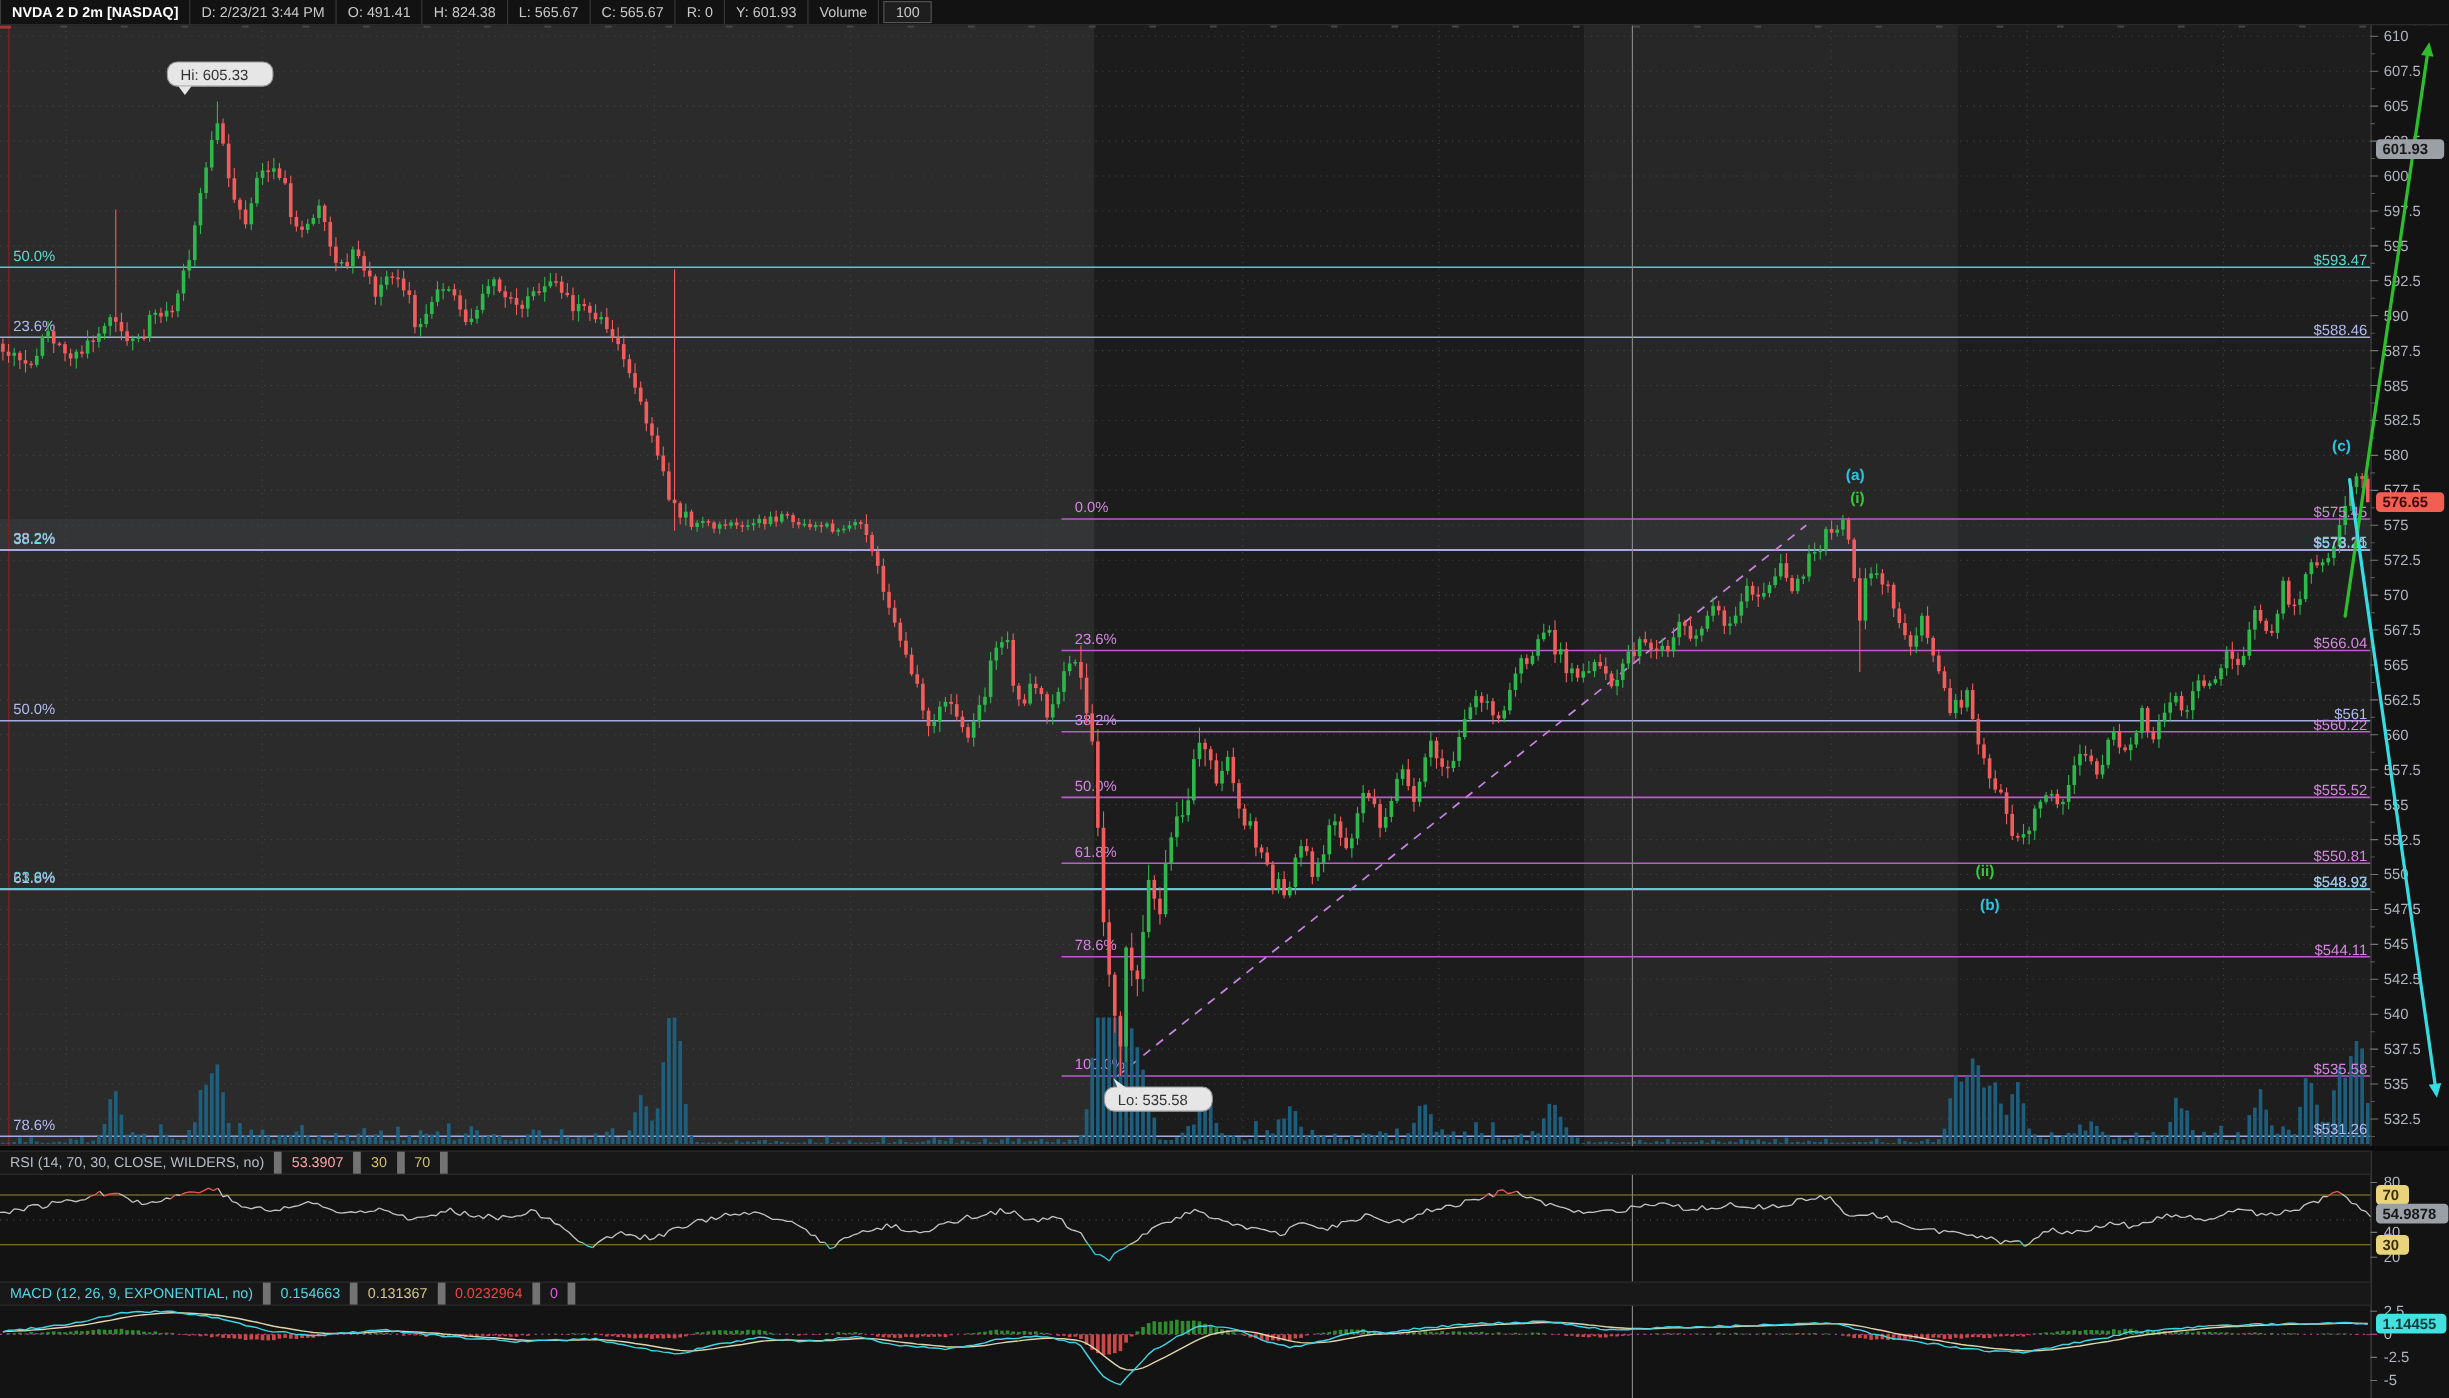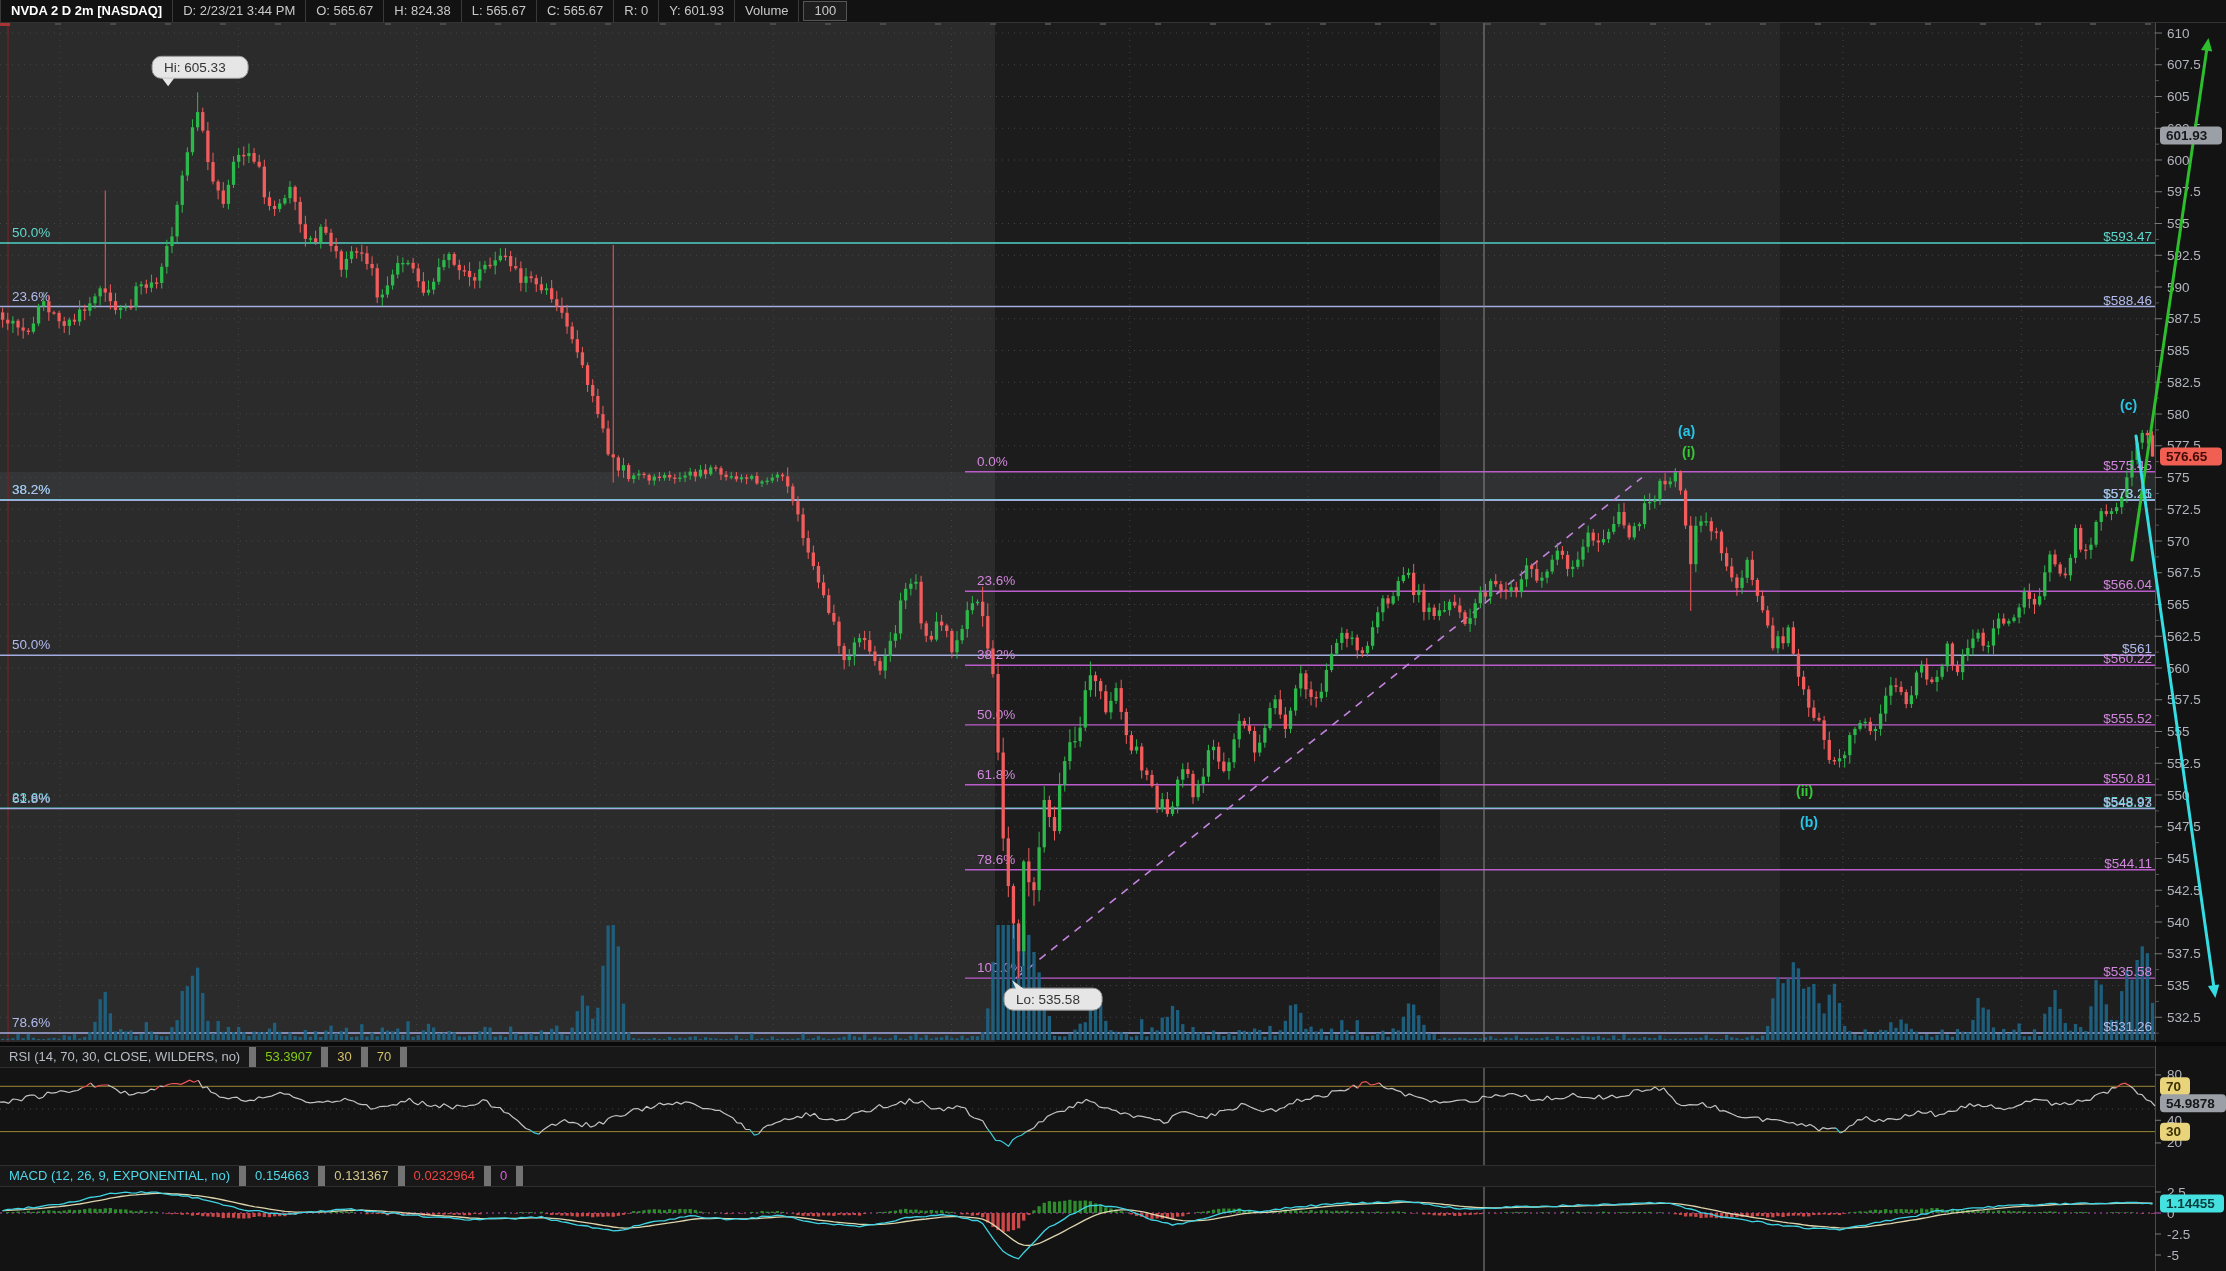--- a/index.html
+++ b/index.html
@@ -1988,34 +1988,34 @@
       <g>
         <rect x="2166" y="5" width="21" height="15" rx="2" fill="none" stroke="#cfcfcf" stroke-width="1.3"></rect>
         <polyline points="2169,16 2174,9 2179,13 2184,7" fill="none" stroke="#cfcfcf" stroke-width="1.3"></polyline>
       </g>
     </svg>
 
   <div class="toolbar">
     <div class="tb-cell tb-title">NVDA 2 D 2m [NASDAQ]</div>
     <div id="tb-fields" style="display:flex">
         <div class="tb-cell">D: 2/23/21 3:44 PM</div>
-        <div class="tb-cell">O: 565.67</div>
+        <div class="tb-cell">O: 491.41</div>
         <div class="tb-cell">H: 824.38</div>
         <div class="tb-cell">L: 565.67</div>
         <div class="tb-cell">C: 565.67</div>
         <div class="tb-cell">R: 0</div>
         <div class="tb-cell">Y: 601.93</div>
       </div>
     <div class="tb-cell">Volume</div>
     <div class="tb-cell tb-box">100</div>
   </div>
 
   <div class="pane-header" id="rsi-header" style="top:1046px">
       <div class="ph-cell" style="color: rgb(184, 188, 196);">RSI (14, 70, 30, CLOSE, WILDERS, no)</div>
-      <div class="ph-cell" style="color: #84cc16;">53.3907</div>
+      <div class="ph-cell" style="color: #fca5a5;">53.3907</div>
       <div class="ph-cell" style="color: rgb(212, 191, 106);">30</div>
       <div class="ph-cell" style="color: rgb(212, 191, 106);">70</div>
     </div>
   <div class="pane-header" id="macd-header" style="top:1165px">
       <div class="ph-cell" style="color: rgb(79, 216, 232);">MACD (12, 26, 9, EXPONENTIAL, no)</div>
       <div class="ph-cell" style="color: rgb(79, 216, 232);">0.154663</div>
       <div class="ph-cell" style="color: rgb(214, 197, 135);">0.131367</div>
       <div class="ph-cell" style="color: #ef4444;">0.0232964</div>
       <div class="ph-cell" style="color: rgb(229, 88, 229);">0</div>
     </div>

